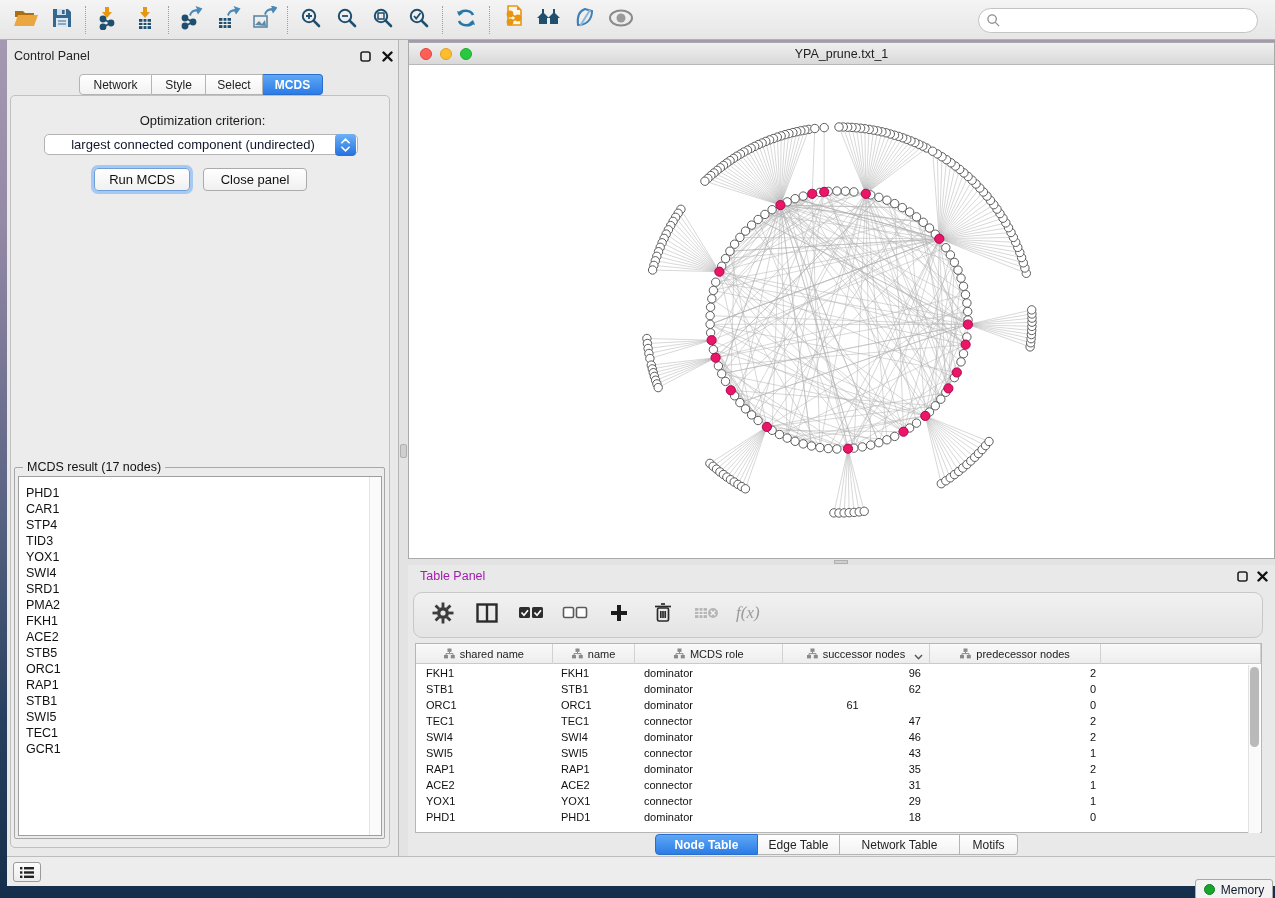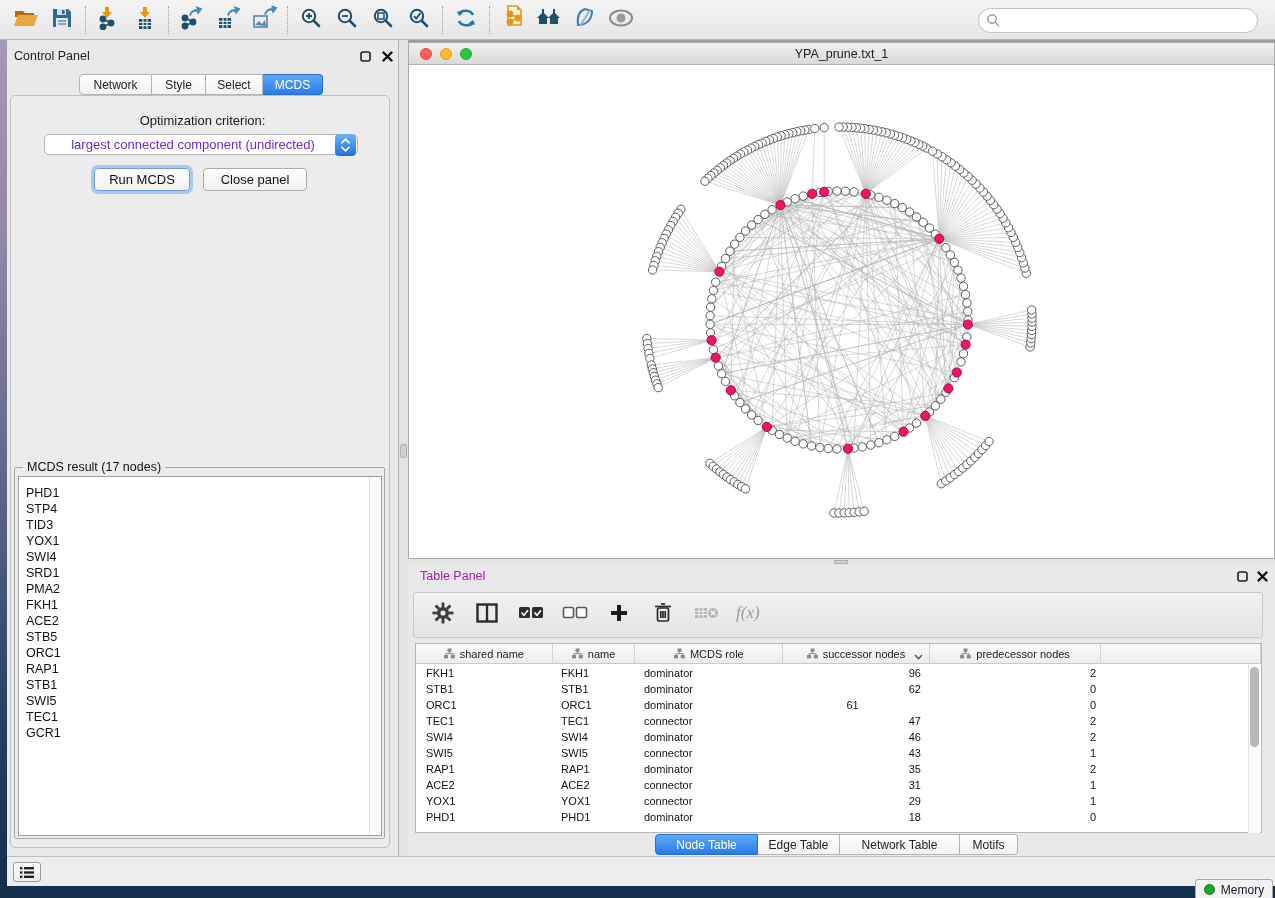--- a/index.html
+++ b/index.html
@@ -25,26 +25,26 @@
   
   #control-panel { left:7px; top:40px; width:392px; height:816px; background:#e9e9e9; border-right:1px solid #b5b5b5; }
   #cp-title { left:7px; top:9px; font-size:12.5px; color:#222; }
   .win-icon { width:13px; height:13px; display:flex; align-items:center; justify-content:center; }
   #cp-float { left:352px; top:10px; } #cp-close { left:374px; top:10px; }
   #cp-tabs { left:72px; top:34px; height:21px; display:flex; }
   .seg-btn { height:21px; font-size:12px; color:#222; background:linear-gradient(180deg,#ffffff,#f2f2f2);
     border:1px solid #b4b4b4; border-left:none; display:flex; align-items:center; justify-content:center; }
   .seg-btn:first-child { border-left:1px solid #b4b4b4; border-radius:4px 0 0 4px; }
   .seg-btn:last-child { border-radius:0 4px 4px 0; }
-  .seg-btn.sel { background:linear-gradient(180deg,#5fa8f5,#2a7ce6); color:#fff; border-color:#2a6fd0; }
+  .seg-btn.sel { background:linear-gradient(180deg,#5fa8f5,#2a7ce6); color:#fff; border-color:#2a6fd0;font-weight:bold; }
   #cp-content { left:3px; top:55px; width:380px; height:753px; background:#ececec;
     border:1px solid #c0c0c0; border-radius:5px; }
   #opt-label { left:0; top:73px; width:100%; text-align:center; font-size:13px; color:#1a1a1a; }
   #opt-select { left:37px; top:94px; width:314px; height:21px; background:#fff; border:1px solid #b3b3b3;
-    border-radius:5px; display:flex; align-items:center; font-size:13px; color:#6d28d9; }
+    border-radius:5px; display:flex; align-items:center; font-size:13px; color:#0f172a; }
   #opt-select .val { flex:1; text-align:center; padding-left:6px; white-space:nowrap; overflow:hidden; }
   #opt-stepper { width:21px; height:22px; margin-right:1px; border-radius:4px;
     background:linear-gradient(180deg,#6db1f7,#2270e0); display:flex; flex-direction:column;
     align-items:center; justify-content:center; gap:2px; }
   .btn { background:linear-gradient(180deg,#ffffff,#f0f0f0); border:1px solid #ababab; border-radius:4px;
     font-size:13px; color:#111; display:flex; align-items:center; justify-content:center; }
   #run-btn { left:87px; top:128px; width:96px; height:23px; box-shadow:0 0 0 3px #a5c9f3; border-color:#6f9fd8; }
   #closepanel-btn { left:196px; top:128px; width:104px; height:23px; }
   #mcds-group { left:7px; top:427px; width:371px; height:372px; border:1px solid #a8a8a8; border-radius:2px; }
   #mcds-legend { position:absolute; left:8px; top:-8px; background:#ececec; padding:0 4px; font-size:12.5px; color:#111; }
@@ -71,21 +71,21 @@
   #net-canvas { left:0; top:22px; width:865px; height:493px; background:#fff; }
   #net-canvas svg line { stroke:#b2b2b2; stroke-width:0.65; opacity:0.78; }
   #net-canvas svg .leaf { fill:#fff; stroke:#5c5c5c; stroke-width:1; }
   #net-canvas svg .hub { fill:#ed1568; stroke:#a60b4f; stroke-width:1; }
 
   
   #table-panel { left:408px; top:565px; width:867px; height:291px; background:#e9e9e9; }
   #tp-title { left:12px; top:4px; font-size:12.5px; color:#a21caf; }
   #tp-float { left:828px; top:5px; } #tp-close { left:848px; top:5px; }
   #tp-toolbar { left:5px; top:27px; width:850px; height:46px;
-    background:linear-gradient(180deg,#f1f1f1,#e4e4e4); border:1px solid #c8c8c8; border-radius:3px;
+    background:linear-gradient(180deg,#f1f1f1,#e4e4e4); border:1px solid #c8c8c8; border-radius:9px;
     display:flex; align-items:center; gap:14px; padding-left:14px; }
   .tpt-btn { width:30px; height:34px; display:flex; align-items:center; justify-content:center; }
   #node-table { left:7px; top:78px; width:847px; height:190px; background:#fff; border:1px solid #b6b6b6; }
   #nt-header { position:absolute; left:0; top:0; width:100%; height:20px;
     background:linear-gradient(180deg,#fafafa,#ededed); border-bottom:1px solid #c9c9c9; display:flex; }
   .nt-hcell { height:20px; border-right:1px solid #d2d2d2; display:flex; align-items:center;
     justify-content:center; gap:5px; font-size:11px; color:#222; position:relative; }
   .nt-hcell .sorticon { position:absolute; right:6px; top:6px; }
   .nt-row { position:absolute; left:0; width:100%; height:16px; font-size:11px; color:#111; }
   .nt-cell { position:absolute; top:0; height:16px; line-height:16px; white-space:nowrap; }
@@ -301,20 +301,21 @@
         </svg>
     </span>
   </div>
   <div id="run-btn" class="abs btn">Run MCDS</div>
   <div id="closepanel-btn" class="abs btn">Close panel</div>
   <div id="mcds-group" class="abs">
     <span id="mcds-legend">MCDS result (17 nodes)</span>
     <div id="mcds-list">
         <div style="padding-top:8px">
           <div class="mcds-item">PHD1</div>
+          <div class="mcds-item">CAR1</div>
           <div class="mcds-item">STP4</div>
           <div class="mcds-item">TID3</div>
           <div class="mcds-item">YOX1</div>
           <div class="mcds-item">SWI4</div>
           <div class="mcds-item">SRD1</div>
           <div class="mcds-item">PMA2</div>
           <div class="mcds-item">FKH1</div>
           <div class="mcds-item">ACE2</div>
           <div class="mcds-item">STB5</div>
           <div class="mcds-item">ORC1</div>

